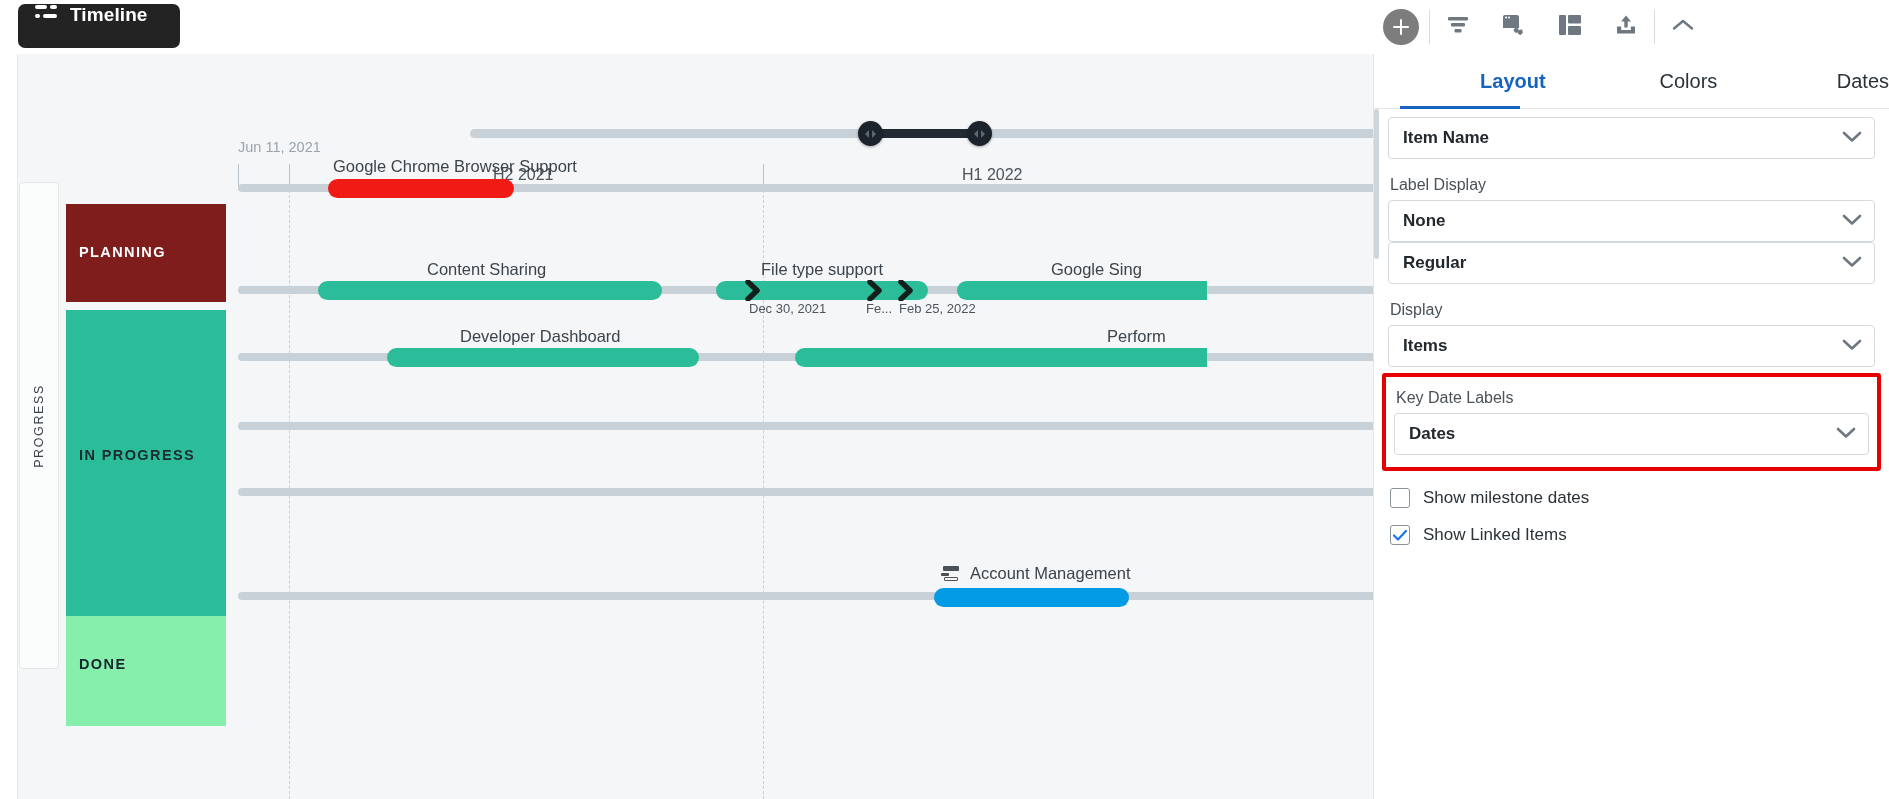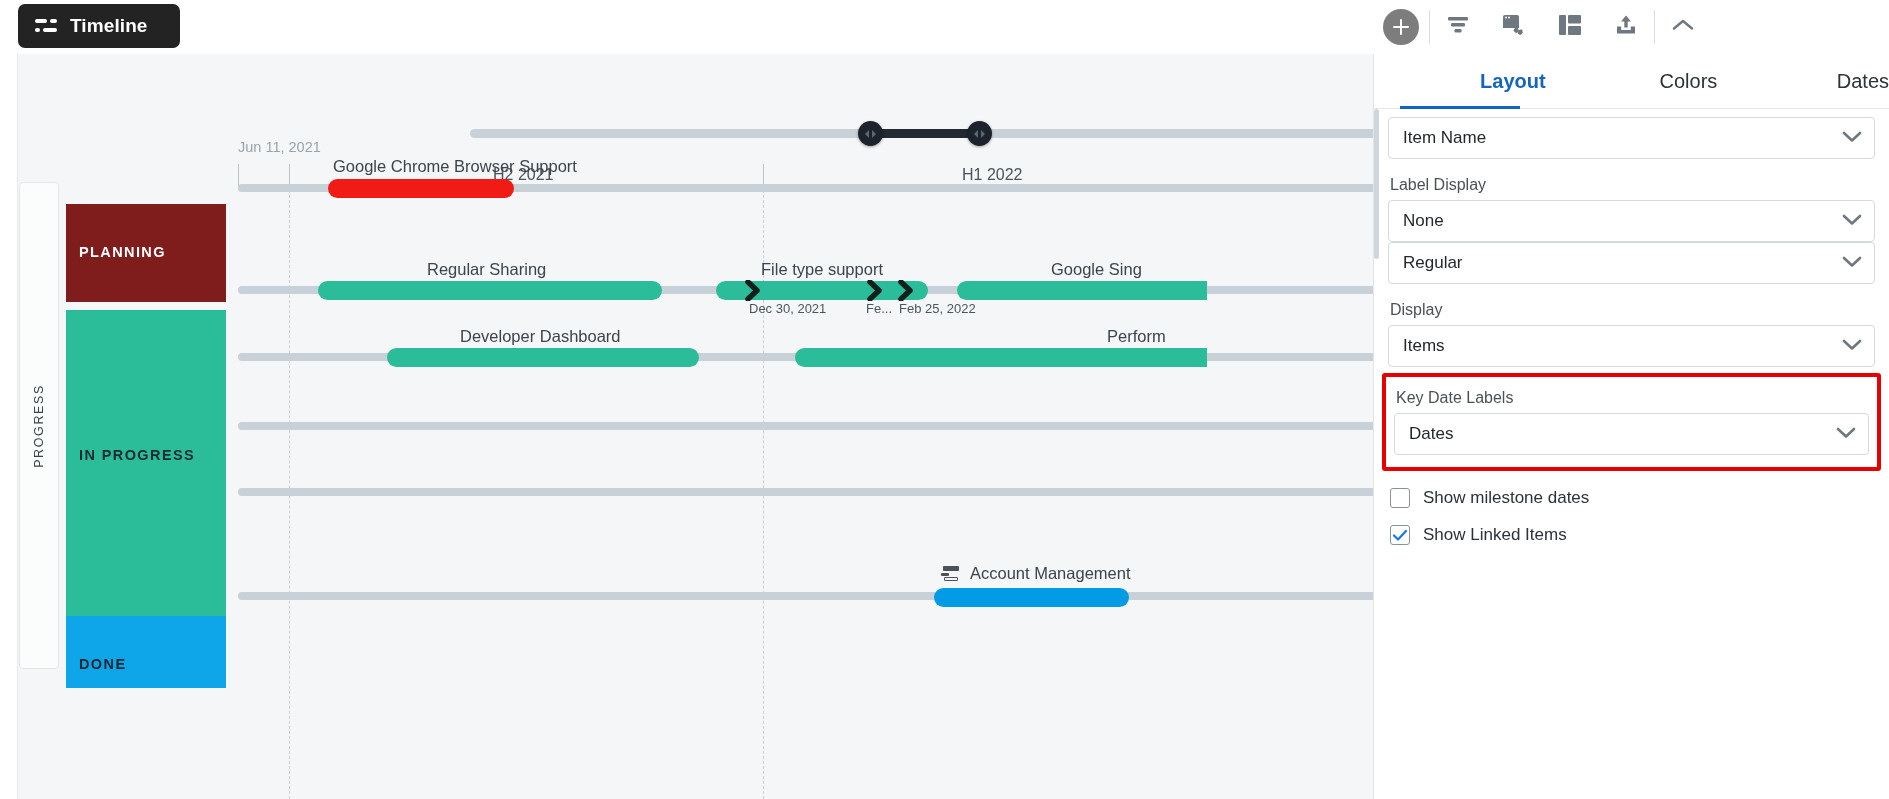--- a/index.html
+++ b/index.html
@@ -14,21 +14,21 @@
 
   
   .topbar {
     position: absolute; left: 0; top: 0; width: 1889px; height: 54px;
     background: #ffffff; z-index: 40;
   }
   .timeline-chip {
     position: absolute; left: 18px; top: 4px;
     height: 44px; min-width: 162px;
     background: #232323; border-radius: 7px;
-    display: flex; align-items: center; gap: 13px;
+    display: flex; align-items: flex-start; gap: 13px;
     padding: 0 20px 0 17px;
     cursor: pointer;
   }
   .timeline-chip .label {
     color: #ffffff; font-size: 19px; font-weight: bold; letter-spacing: .1px;
   }
   .tl-icon { width: 22px; height: 16px; position: relative; display:block; }
   .tl-icon i { position:absolute; background:#fff; border-radius:2px; display:block; }
   .tl-icon i.a { left:0; top:1px; width:12px; height:4px; }
   .tl-icon i.b { left:15px; top:1px; width:7px;  height:4px; }
@@ -106,21 +106,21 @@
   }
 
   
   .lane-block {
     position:absolute; left:66px; width:160px;
     padding: 28px 0 0 13px;
     font-size:14.5px; font-weight:bold; letter-spacing:1.4px;
   }
   .lane-planning { top:150px; height:98px; background:#7f1d1d; color:#ffffff; }
   .lane-inprog   { top:256px; height:328px; background:#2bbd9a; color:#1f2a2e; }
-  .lane-done     { top:562px; height:72px; background:#0ea5e9; color:#17272e; }
+  .lane-done     { top:562px; height:110px; background:#86efac; color:#17272e; }
   .lane-inprog .lane-txt { position:absolute; top:137px; left:13px; }
   .lane-planning .lane-txt, .lane-done .lane-txt { position:absolute; top:40px; left:13px; }
 
   
   .row-rail {
     position:absolute; height:8px; border-radius:4px; background:#c9d1d8;
   }
   .bar {
     position:absolute; height:19px; border-radius:10px;
   }
@@ -159,21 +159,21 @@
   .panel-body {
     position:absolute; left:0; top:109px; width:515px; height:690px;
     padding: 8px 14px 0 14px; overflow:hidden;
   }
   .field-label {
     font-size:16px; color:#4a5157; margin: 17px 0 6px 2px;
   }
   .select-box {
     position:relative; height:42px; border:1px solid #d5dade; border-radius:4px;
     background:#fff; display:flex; align-items:center; padding:0 14px;
-    font-size:17px; color:#22282d; cursor:pointer;
+    font-size:17px; color:#22282d; cursor:pointer;font-weight:bold;
   }
   .select-box .chev {
     position:absolute; right:12px; top:50%; transform:translateY(-50%);
   }
   .hl-box {
     border: 4px solid #e60000; border-radius:3px;
     margin: 6px -6px 0 -6px; padding: 4px 8px 12px 8px;
   }
   .hl-box .field-label { margin-top: 8px; }
   .check-row {
@@ -301,21 +301,21 @@
     <div class="row-rail" style="left:238px; top:130px; width:1651px;"></div>
     <div class="row-rail" style="left:238px; top:232px; width:1651px;"></div>
     <div class="row-rail" style="left:238px; top:299px; width:1651px;"></div>
     <div class="row-rail" style="left:238px; top:368px; width:1651px;"></div>
     <div class="row-rail" style="left:238px; top:434px; width:1651px;"></div>
     <div class="row-rail" style="left:238px; top:538px; width:1651px;"></div>
 
     <div class="bar-label" style="left:333px; top:103px;">Google Chrome Browser Support</div>
     <div class="bar" style="left:328px; top:125px; width:186px; background:#f01b15;"></div>
 
-    <div class="bar-label" style="left:427px; top:206px;">Regular Sharing</div>
+    <div class="bar-label" style="left:427px; top:206px;">Content Sharing</div>
     <div class="bar" style="left:318px; top:227px; width:344px; background:#2bbd9a;"></div>
 
     <div class="bar-label" style="left:761px; top:206px;">File type support</div>
     <div class="bar" style="left:716px; top:227px; width:212px; background:#2bbd9a;"></div>
 
     <div class="bar-label" style="left:1051px; top:206px;">Google Sing</div>
     <div class="bar sq-right" style="left:957px; top:227px; width:250px; background:#2bbd9a;"></div>
 
     <div style="position:absolute; left:744px; top:226px;">
       <svg width="22" height="21" viewBox="0 0 22 21">

